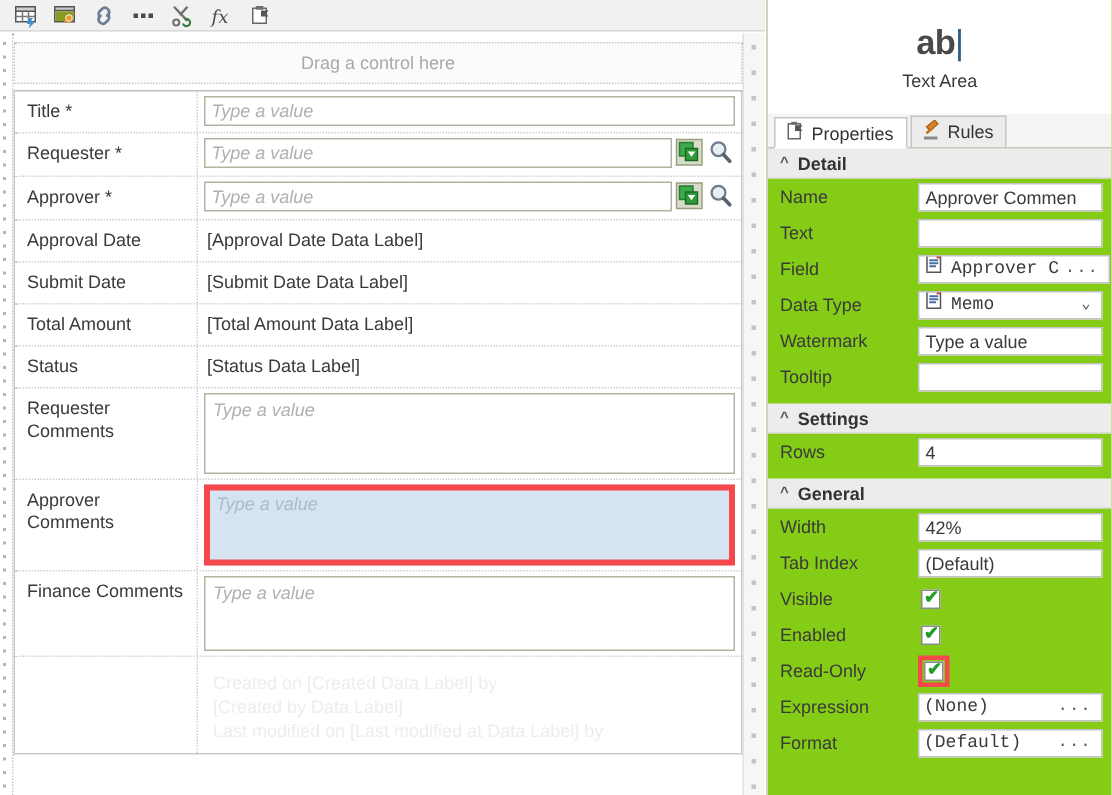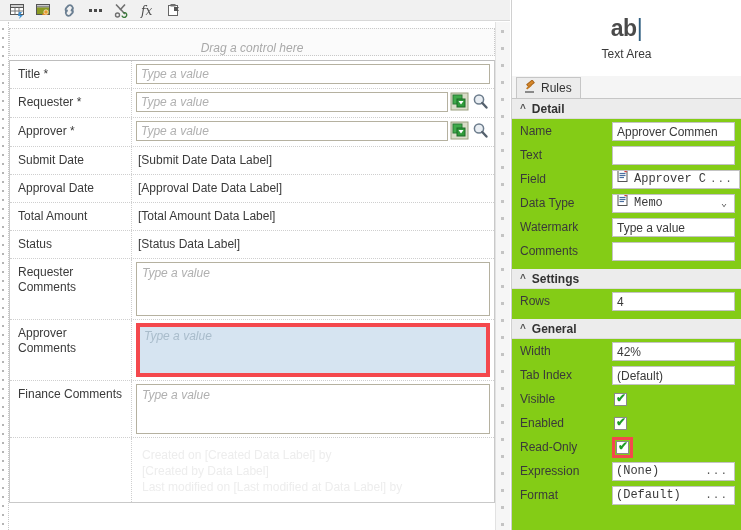--- a/index.html
+++ b/index.html
@@ -87,24 +87,23 @@
     position: absolute;
     left: 9px; top: 6px;
     right: 15px;
     bottom: 0;
   }
 
   .dropzone {
     height: 28px;
     border: 1px dotted #c9c9c9;
     display: flex;
-    align-items: flex-end;
+    align-items: center;
     justify-content: center;
     color: #a9a9a9;
-    font-style: italic;
     font-size: 12px;
     background: #fbfbfb;
     box-sizing: border-box;
   }
 
   .form-table {
     margin-top: 4px;
     border: 1px solid #c9c9c9;
     border-top: 1px solid #bdbdbd;
     background: #fff;
@@ -552,30 +551,30 @@
                 <svg width="19" height="19" viewBox="0 0 19 19">
                   <circle cx="8" cy="7.5" r="4.6" fill="#e9eef3" stroke="#6c7c8c" stroke-width="1.5"></circle>
                   <line x1="11.3" y1="11" x2="15.5" y2="15.5" stroke="#55616d" stroke-width="2.4" stroke-linecap="round"></line>
                 </svg>
               </span>
             </div>
           </div>
         </div>
 
         <div class="frow">
+          <div class="fcell-label">Approval Date</div>
+          <div class="fcell-field">
+            <div class="datalabel">[Approval Date Data Label]</div>
+          </div>
+        </div>
+
+        <div class="frow">
           <div class="fcell-label">Submit Date</div>
           <div class="fcell-field">
             <div class="datalabel">[Submit Date Data Label]</div>
-          </div>
-        </div>
-
-        <div class="frow">
-          <div class="fcell-label">Approval Date</div>
-          <div class="fcell-field">
-            <div class="datalabel">[Approval Date Data Label]</div>
           </div>
         </div>
 
         <div class="frow">
           <div class="fcell-label">Total Amount</div>
           <div class="fcell-field">
             <div class="datalabel">[Total Amount Data Label]</div>
           </div>
         </div>
 
@@ -627,20 +626,30 @@
   <div class="panel">
 
     <div class="panel-head">
       <div class="panel-icon">
         <span>ab</span><span class="caret">|</span>
       </div>
       <div class="panel-title">Text Area</div>
     </div>
 
     <div class="tabs">
+      <div class="tab active">
+        <span>
+          <svg width="14" height="14" viewBox="0 0 14 14">
+            <rect x="2.5" y="2.5" width="8" height="10" fill="#fff" stroke="#666"></rect>
+            <rect x="4.5" y="1.2" width="4" height="2" fill="#6f6f6f"></rect>
+            <path d="M7 3.5 l5 0 -1.6 1.9 1.6 1.9 -5 0z" fill="#555"></path>
+          </svg>
+        </span>
+        <span>Properties</span>
+      </div>
       <div class="tab">
         <span>
           <svg width="14" height="14" viewBox="0 0 14 14">
             <rect x="4" y="2" width="7" height="3.2" fill="#d8882a" stroke="#a8651c" transform="rotate(-40 7.5 3.6)"></rect>
             <rect x="3" y="6" width="6" height="1.8" fill="#c2771f" transform="rotate(-40 6 7)"></rect>
             <rect x="2" y="11" width="9" height="2" fill="#8a8a8a"></rect>
           </svg>
         </span>
         <span>Rules</span>
       </div>
@@ -704,21 +713,21 @@
     </div>
 
     <div class="prow">
       <div class="plabel">Watermark</div>
       <div class="pfield">
         <div class="pinput">Type a value</div>
       </div>
     </div>
 
     <div class="prow">
-      <div class="plabel">Comments</div>
+      <div class="plabel">Tooltip</div>
       <div class="pfield">
         <div class="pinput"></div>
       </div>
     </div>
 
     <div class="sect-head" style="margin-top:6px">
       <span class="chev">^</span>
       <span>Settings</span>
     </div>
 

